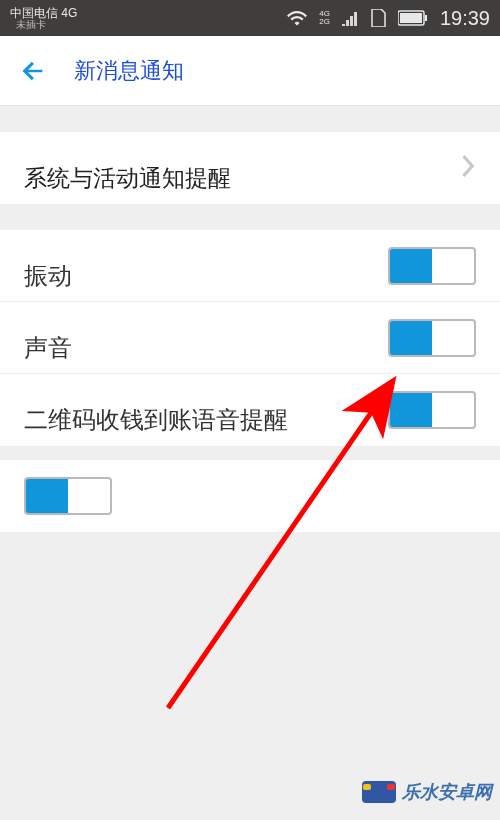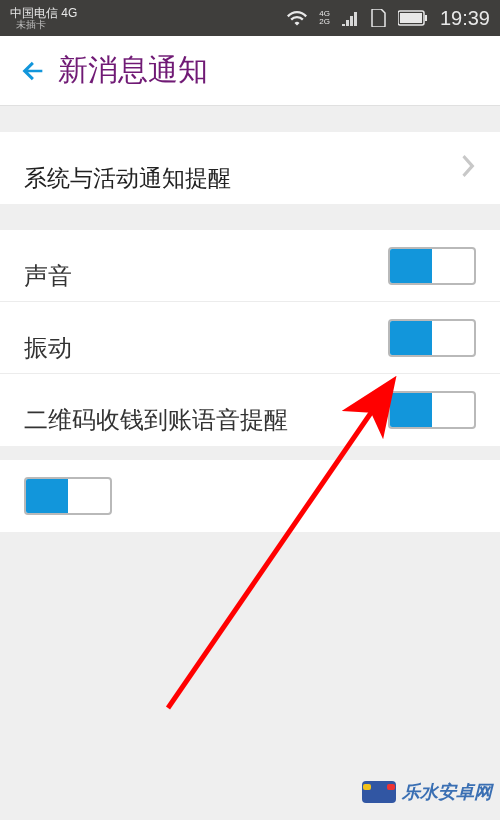--- a/index.html
+++ b/index.html
@@ -11,21 +11,21 @@
     .status .left { display:flex; flex-direction:column; line-height:1; }
     .status .left .op { font-size:12px; }
     .status .left .sub { font-size:10px; color:#c0c0c0; margin-top:1px;margin-left:6px; }
     .status .right { display:flex; align-items:center; gap:12px; font-size:22px; }
     .status .net { font-size:8px; line-height:1; display:flex; flex-direction:column; }
     .status svg { display:block; }
 
     
     .titlebar { height:70px; background:#fff; display:flex; align-items:center; padding:0 8px; border-bottom:1px solid #e0e0e0; }
     .back-btn { width:50px; height:100%; display:flex; align-items:center; justify-content:center; }
-    .titlebar .title { font-size:30px; color:#701a75; margin-left:0; }
+    .titlebar .title { font-size:22px; color:#1d4ed8; margin-left:16px; }
 
     
     .gap  { height:26px; background:#efefef; }
     .gap2 { height:14px; background:#efefef; }
     .row  { background:#fff; height:72px; padding:0 24px; display:flex; align-items:center; justify-content:space-between; border-bottom:1px solid #ececec; }
     .row:last-child { border-bottom:none; }
     .row .label { font-size:24px; color:#333;margin-top:20px; }
     .row.disclosure .label { color:#222; font-size:23px; font-weight:500;}
     .chev { color:#c8c8c8; }
     .group { background:#fff; }
@@ -104,28 +104,28 @@
           <path d="M2 0l9 10-9 10-2-2 7-8-7-8z" fill="#c8c8c8"></path>
         </svg>
     </span>
   </div>
 </div>
 
 <div class="gap"></div>
 
 <div class="group">
   <div class="row">
-    <span class="label">声音</span>
+    <span class="label">振动</span>
     <div class="tgl on">
         <div class="half knob"></div>
         <div class="half"></div>
       </div>
   </div>
   <div class="row">
-    <span class="label">振动</span>
+    <span class="label">声音</span>
     <div class="tgl on">
         <div class="half knob"></div>
         <div class="half"></div>
       </div>
   </div>
   <div class="row">
     <span class="label">二维码收钱到账语音提醒</span>
     <div class="tgl on">
         <div class="half knob"></div>
         <div class="half"></div>

